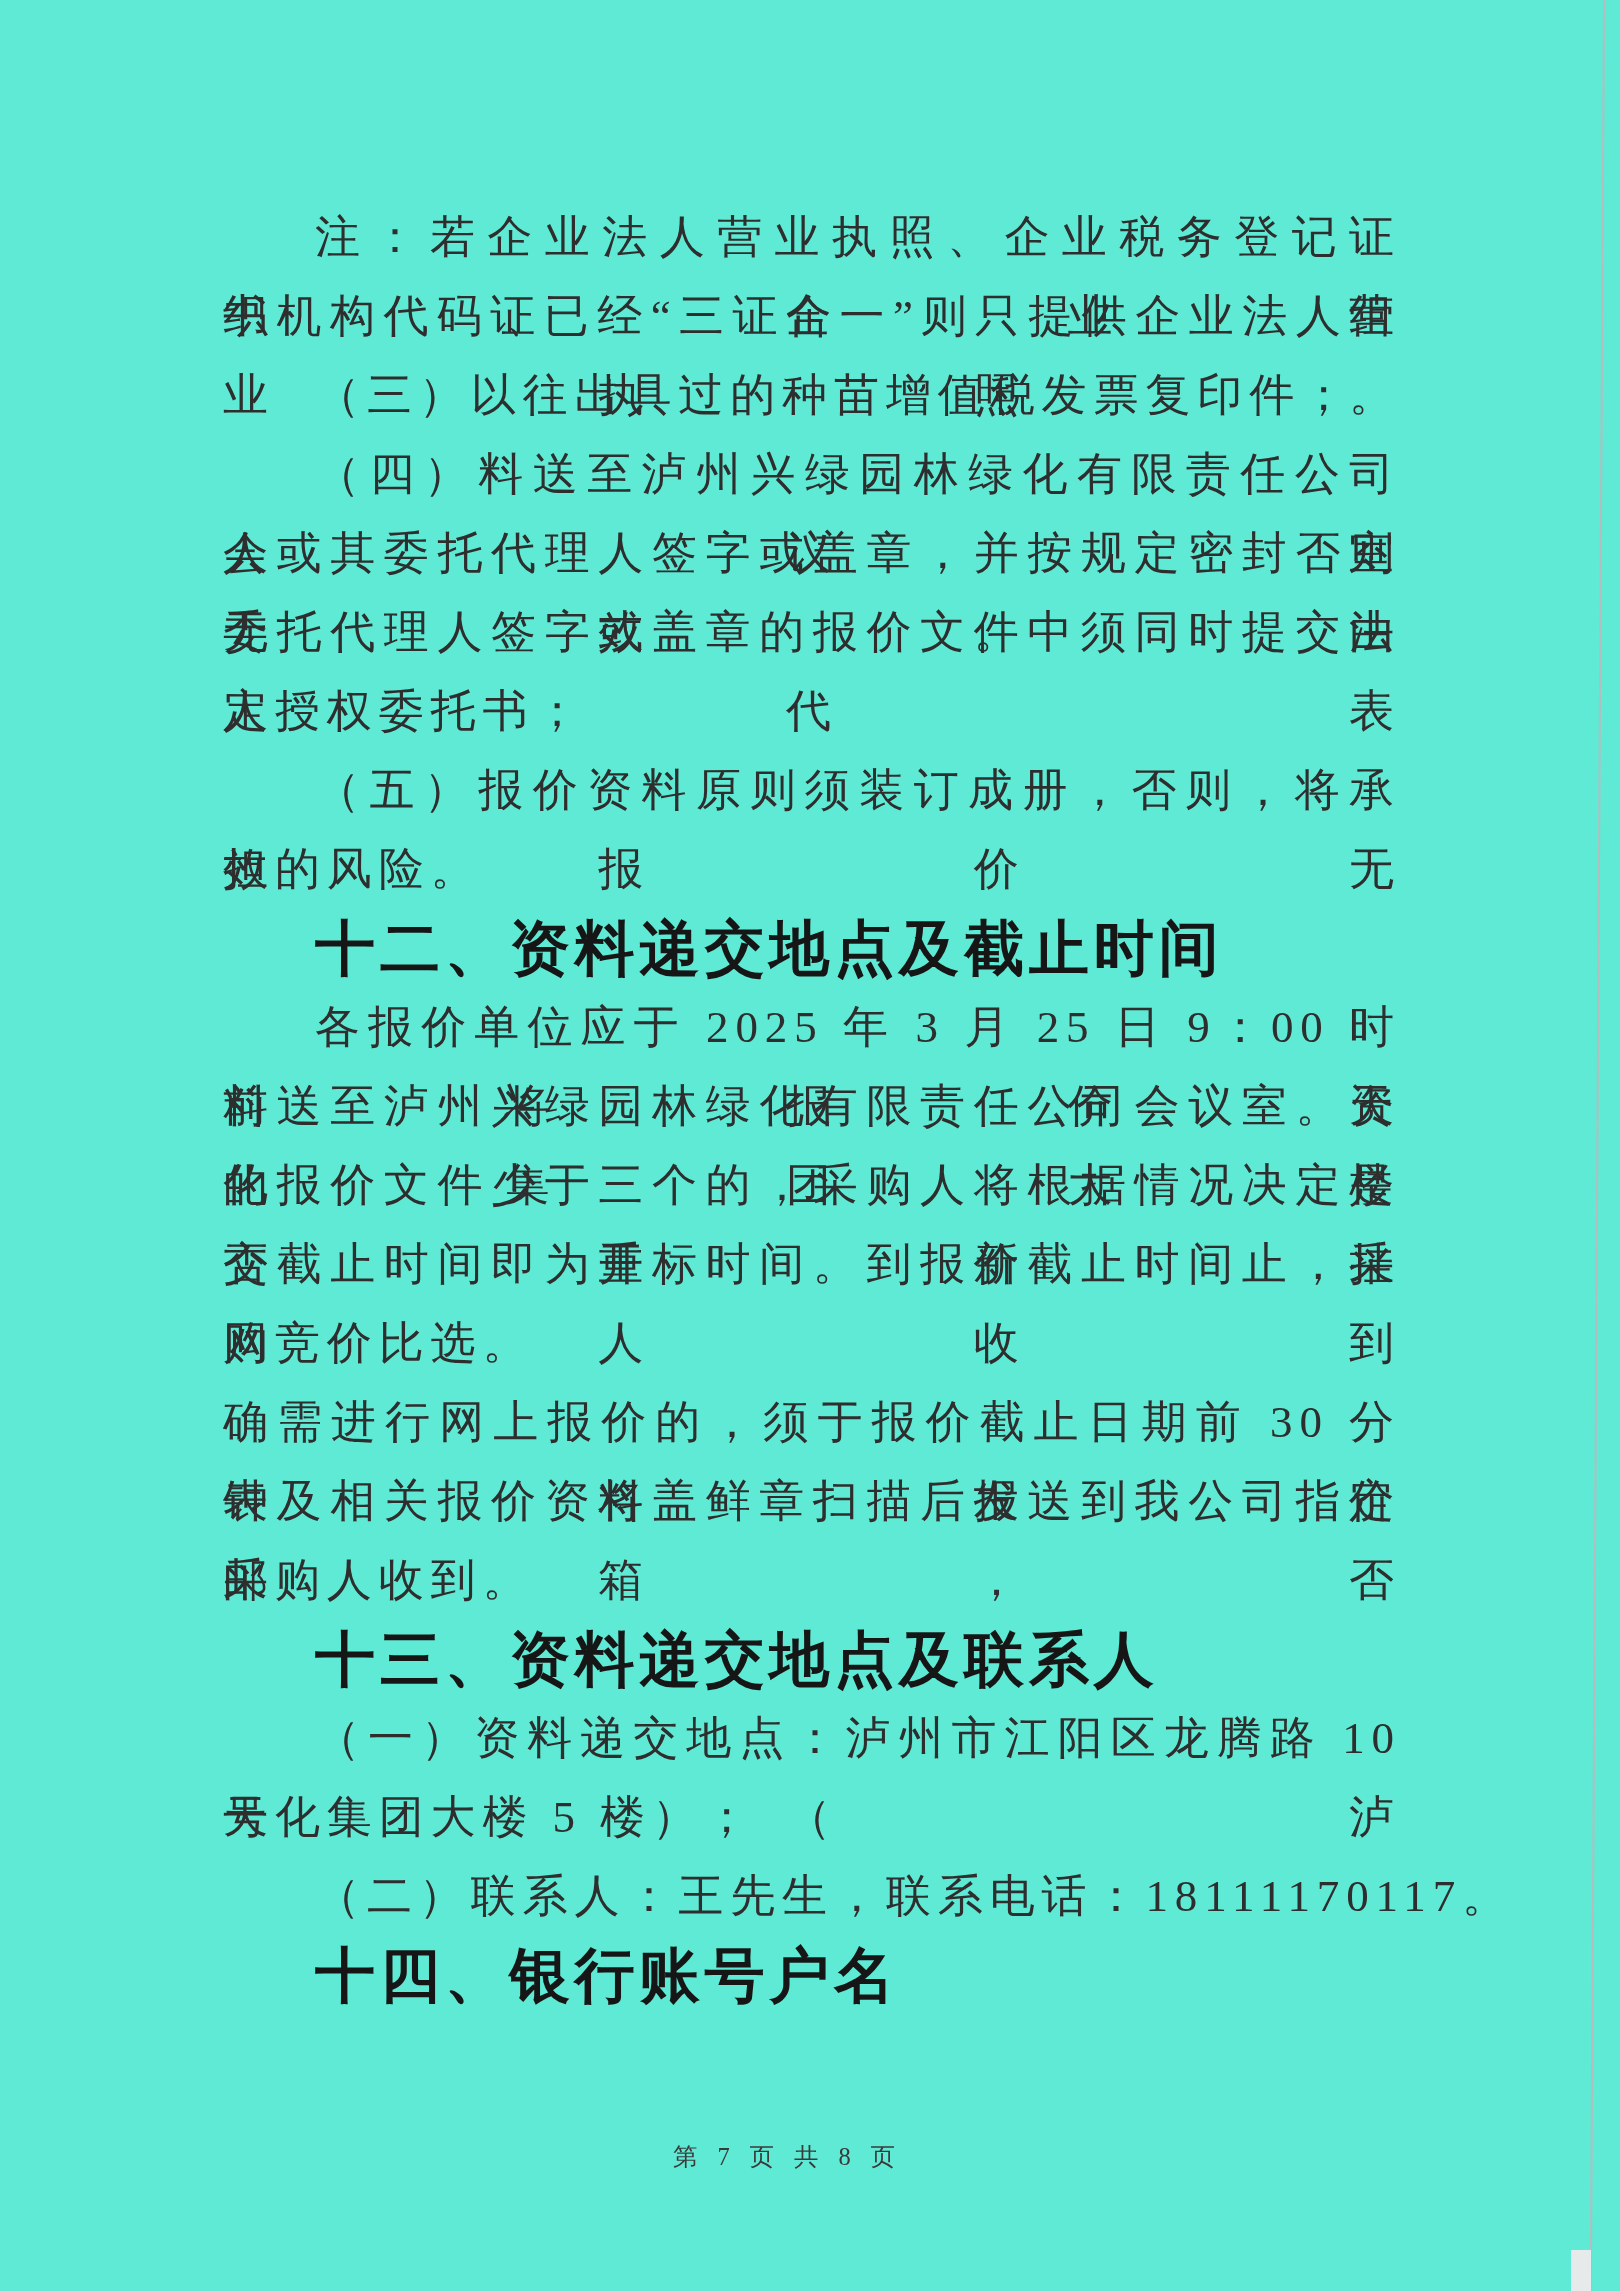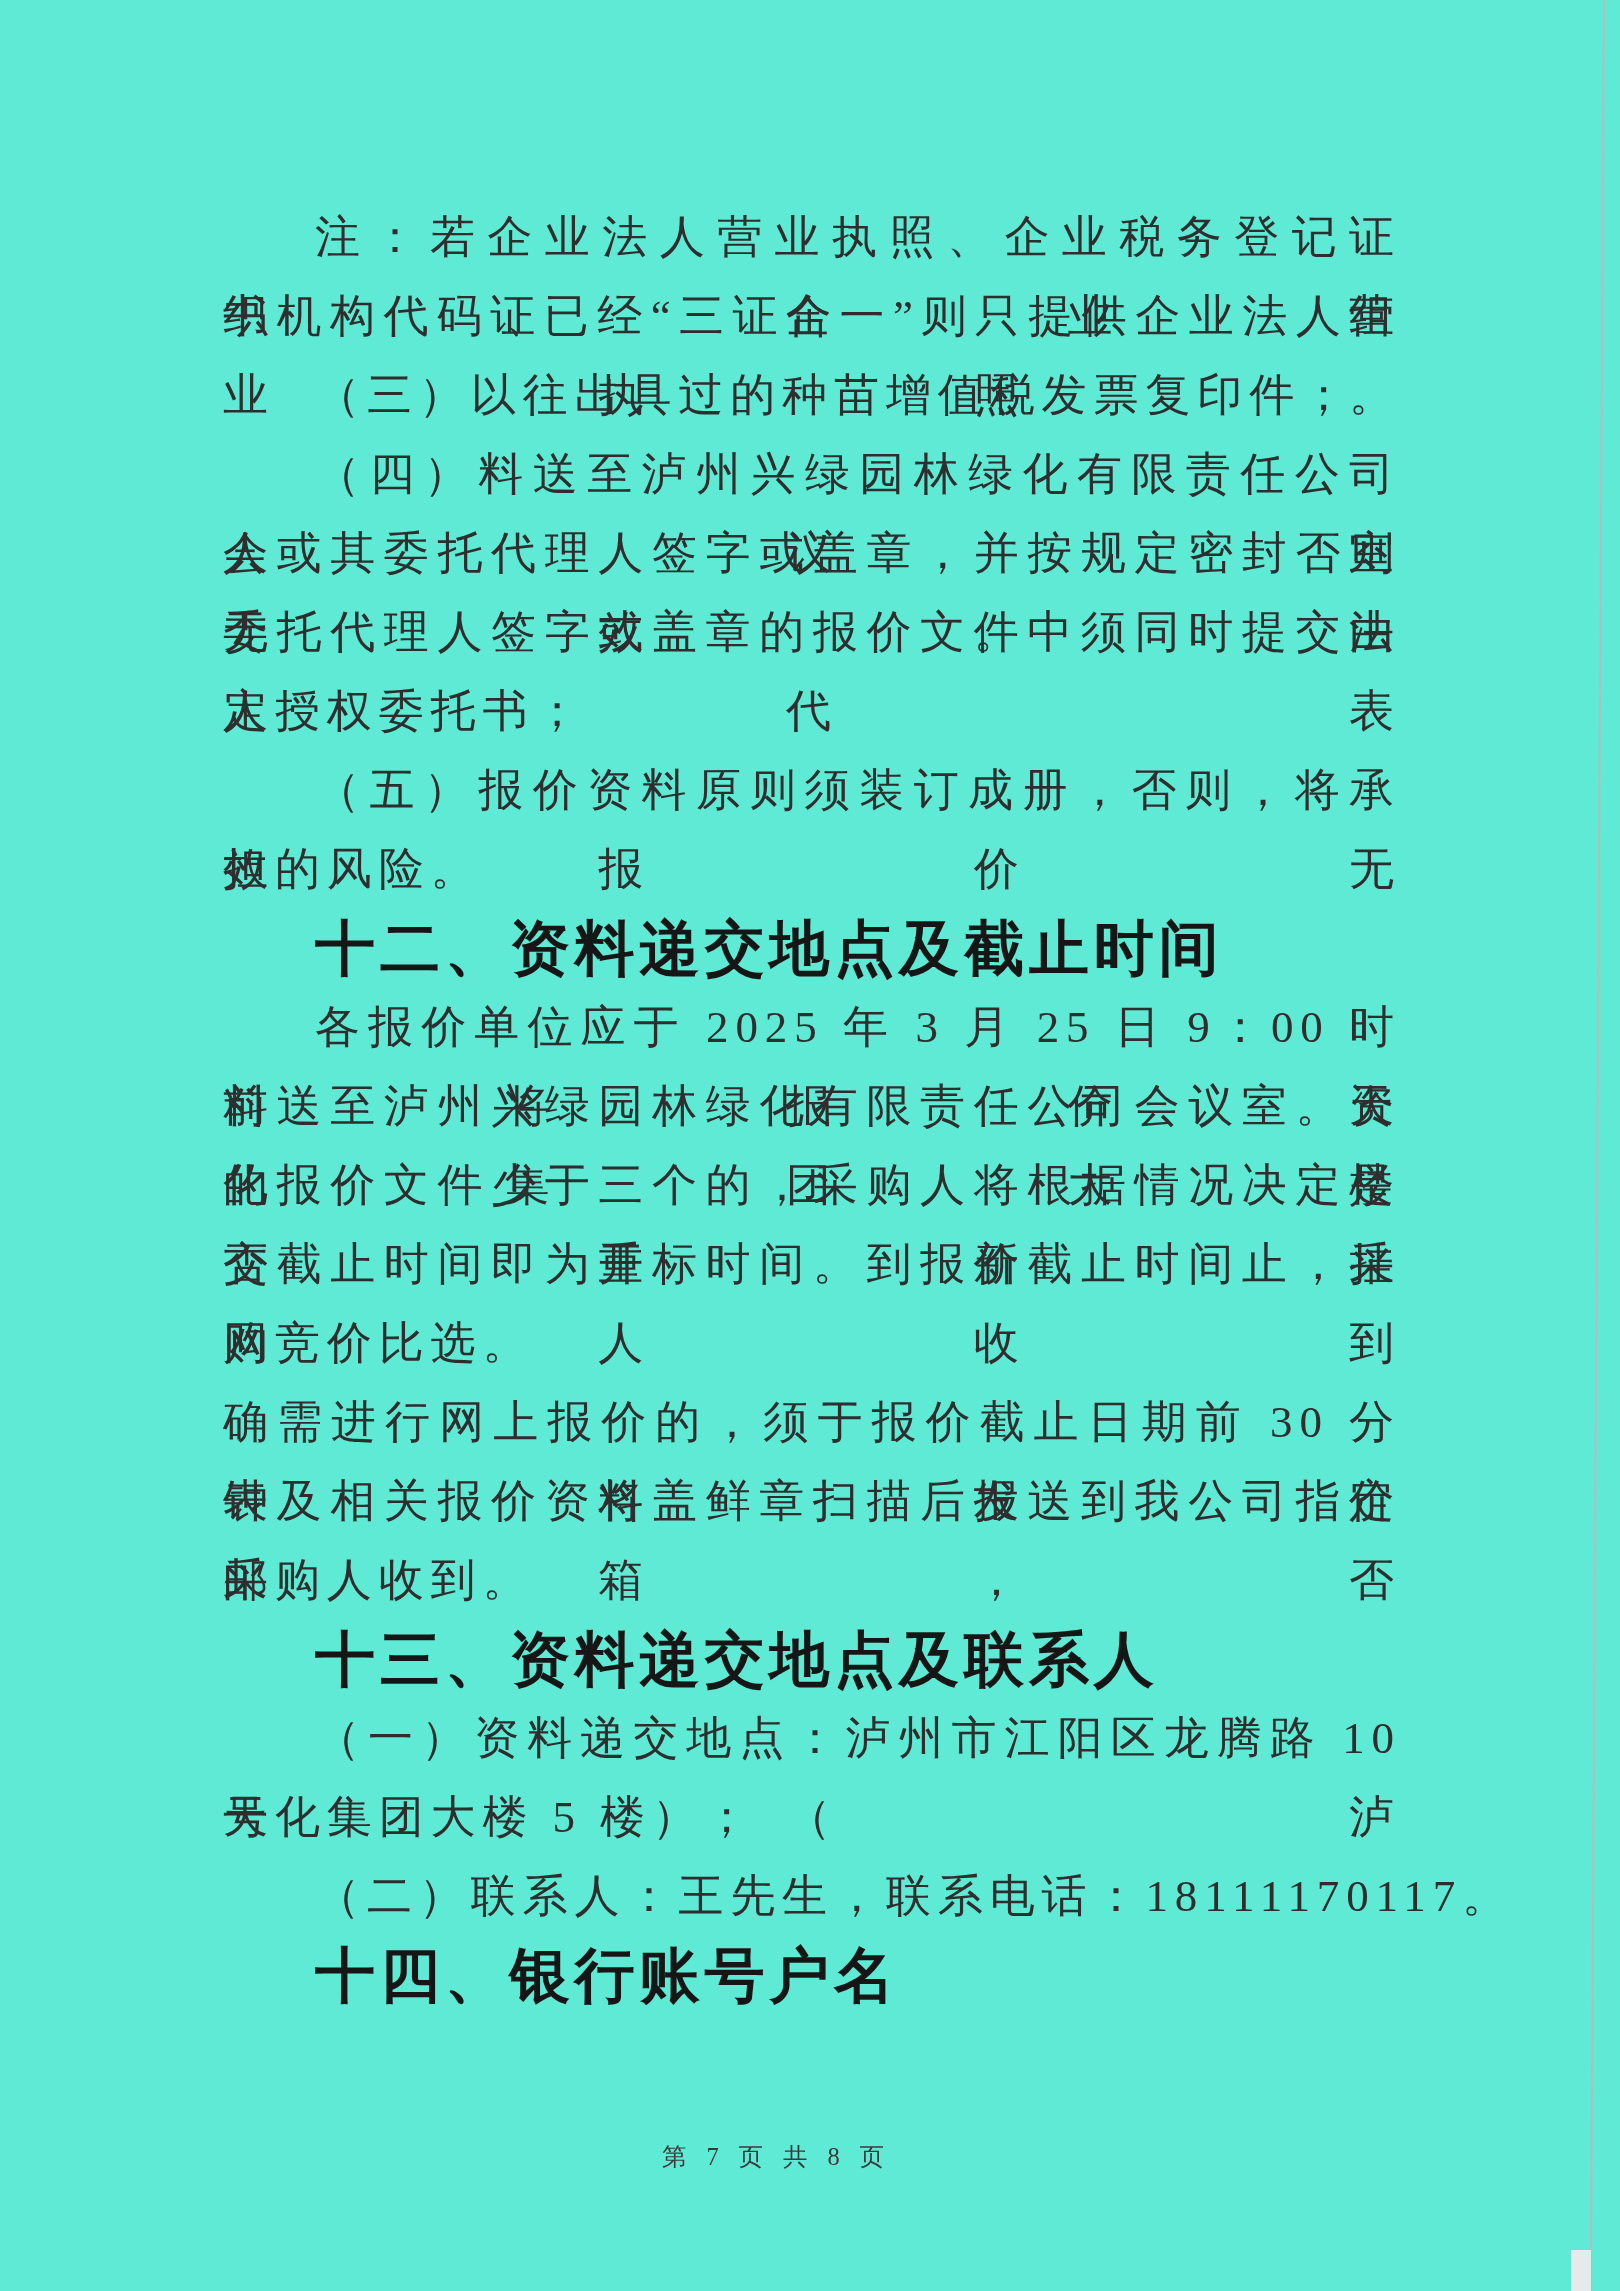--- a/index.html
+++ b/index.html
@@ -52,20 +52,21 @@
     position: absolute;
     top: 2140px;
     left: 0;
     width: 1553px;
     text-align: center;
     font-size: 24.5px;
     line-height: 33px;
     letter-spacing: 6.9px;
     color: #3a3a3a;
     font-family: "Liberation Serif", "DejaVu Serif", serif;
+    padding-left: 11px;
   }
   .scan-line {
     position: absolute;
     left: 1603px;
     top: -2px;
     width: 2px;
     height: 2297px;
     background: #b5bdbf;
     transform-origin: top center;
     transform: rotate(0.33deg);

